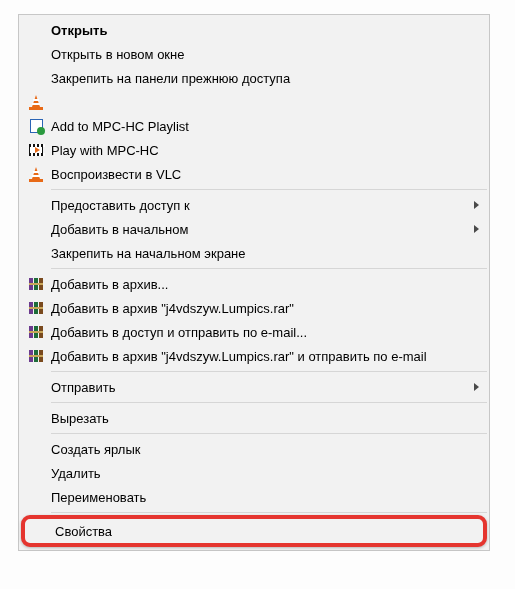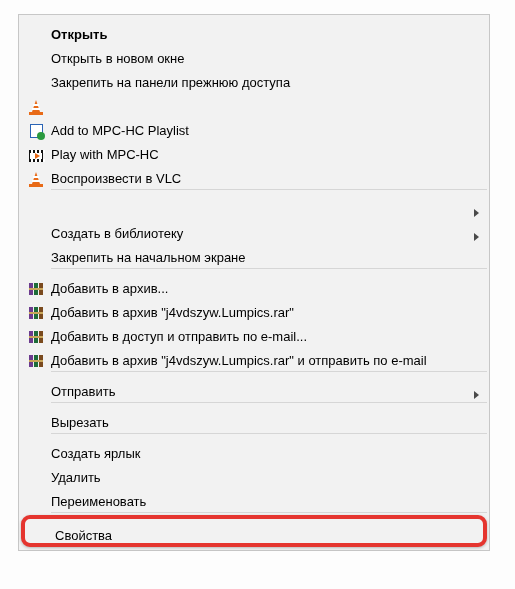--- a/index.html
+++ b/index.html
@@ -14,21 +14,21 @@
     padding: 14px 18px;
   }
   .menu {
     width: 472px;
     background: #f2f2f2;
     border: 1px solid #c7c7c7;
     padding: 3px 2px;
   }
   .row {
     display: flex;
-    align-items: flex-end;
+    align-items: center;
     height: 24px;
     padding-right: 8px;
     position: relative;
   }
   .gutter {
     width: 30px;
     flex: 0 0 30px;
     display: flex;
     align-items: center;
     justify-content: center;
@@ -135,27 +135,28 @@
           <span class="base"></span>
         </span>
     </span>
     <span class="label">Воспроизвести в VLC</span>
   </div>
 
   <div class="sep"></div>
 
   <div class="row">
     <span class="gutter"></span>
+    <span class="label">Предоставить доступ к</span>
     <span class="arrow"></span>
   </div>
 
 
   <div class="row">
     <span class="gutter"></span>
-    <span class="label">Создать в библиотеку</span>
+    <span class="label">Добавить в начальном</span>
     <span class="arrow"></span>
   </div>
 
   <div class="row">
     <span class="gutter"></span>
     <span class="label">Закрепить на начальном экране</span>
   </div>
 
   <div class="sep"></div>
 

